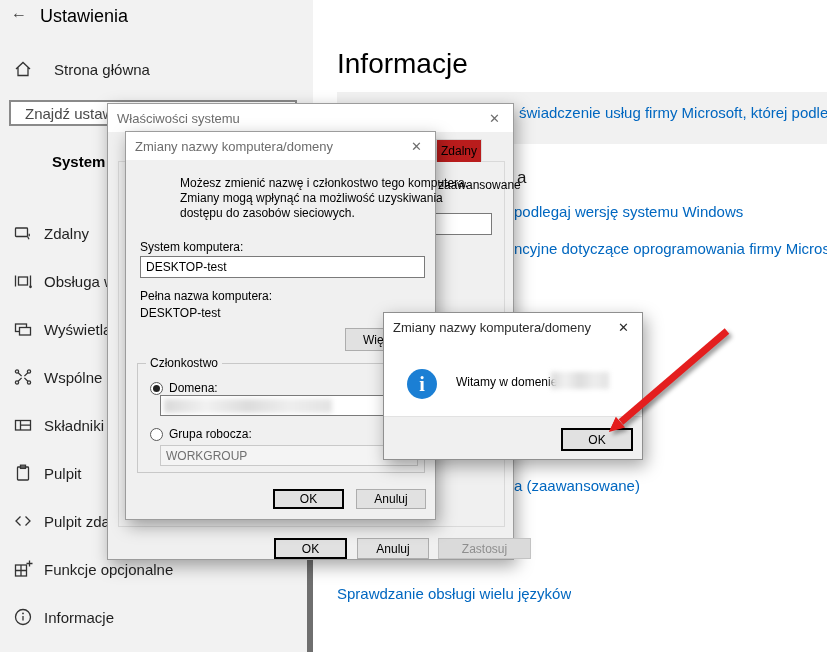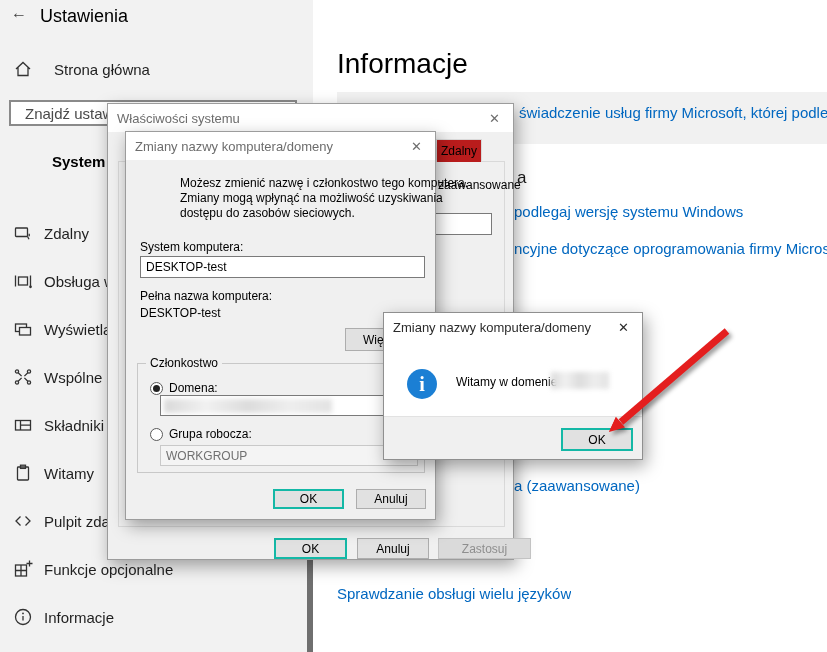--- a/index.html
+++ b/index.html
@@ -25,21 +25,21 @@
   .blink{color:#0067c0;font-size:15px;white-space:nowrap;overflow:hidden;position:absolute;}
   .frag-a{position:absolute;left:517px;top:168px;font-size:17px;color:#1a1a1a;}
   
   .dlg{position:absolute;background:#f0f0f0;border:1px solid #9c9c9c;box-sizing:border-box;
        box-shadow:3px 6px 16px rgba(0,0,0,.35);font-size:12px;color:#000;}
   .tbar{position:absolute;left:0;top:0;right:0;height:28px;background:#fff;display:flex;align-items:center;
         padding:0 9px;font-size:13px;color:#6d6d6d;box-sizing:border-box;}
   .tbar .x{margin-left:auto;font-size:13px;color:#6d6d6d;padding:2px 4px;}
   .b32{position:absolute;display:flex;align-items:center;justify-content:center;font-size:12px;
        background:#e1e1e1;border:1px solid #adadad;box-sizing:border-box;color:#000;}
-  .b32.def{border:2px solid #14b8a6;}
+  .b32.def{border:2px solid #000000;}
   .b32.dis{background:#dadada;border-color:#c3c3c3;color:#8e8e8e;}
   .tbox{position:absolute;background:#fff;border:1px solid #7a7a7a;box-sizing:border-box;
         font-size:12px;display:flex;align-items:center;padding-left:5px;overflow:hidden;}
   .tbox.dis{background:#f4f4f4;border-color:#c9c9c9;color:#707070;}
   .radio{position:absolute;width:13px;height:13px;border:1px solid #595959;border-radius:50%;background:#fff;box-sizing:border-box;}
   .radio.sel::after{content:"";display:block;width:7px;height:7px;margin:2px;border-radius:50%;background:#222;}
   .blur{filter:blur(2.5px);background:linear-gradient(90deg,#d9d9d9,#f1f1f1 25%,#dcdcdc 50%,#eeeeee 75%,#e2e2e2);}
   .grp{position:absolute;border:1px solid #c8c8c8;box-sizing:border-box;text-align:center;}
   .grp .glabel{position:absolute;left:8px;top:-8px;background:#f0f0f0;padding:0 4px;font-size:12px;color:#000;}
   .lab{position:absolute;font-size:12px;color:#000;white-space:nowrap;}
@@ -124,21 +124,21 @@
       </span>
       <span class="lbl">Składniki s</span>
     </div>
     <div class="side-item" style="top:460px">
       <span class="side-ico">
         <svg width="20" height="20" viewBox="0 0 20 20">
             <rect x="4.5" y="4" width="11" height="13" rx="0.8"></rect>
             <rect x="7.5" y="2.2" width="5" height="3.2"></rect>
           </svg>
       </span>
-      <span class="lbl">Witamy</span>
+      <span class="lbl">Pulpit</span>
     </div>
     <div class="side-item" style="top:508px">
       <span class="side-ico">
         <svg width="20" height="20" viewBox="0 0 20 20">
             <path d="M7.5 5.5 L3 10 L7.5 14.5 M12.5 5.5 L17 10 L12.5 14.5"></path>
           </svg>
       </span>
       <span class="lbl">Pulpit zdal</span>
     </div>
     <div class="side-item" style="top:556px">

